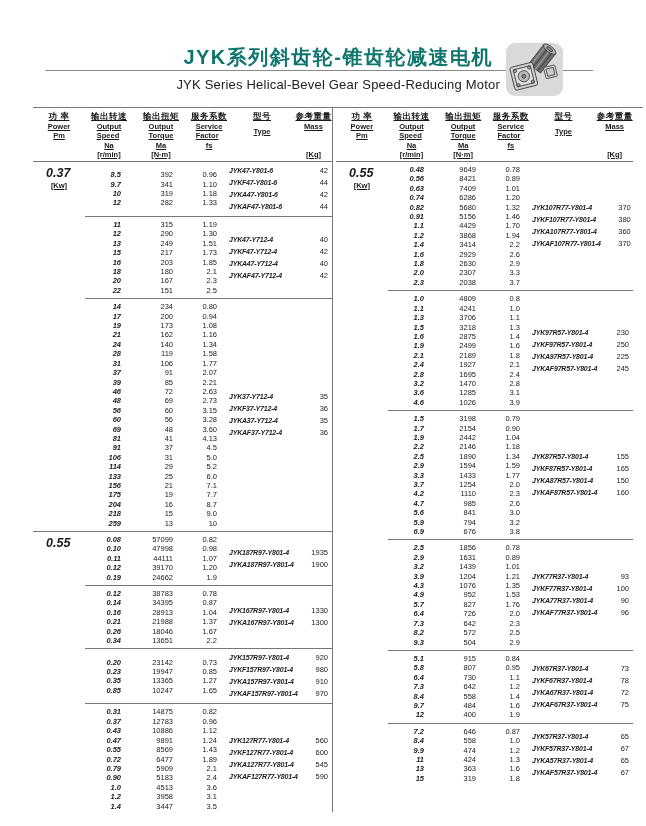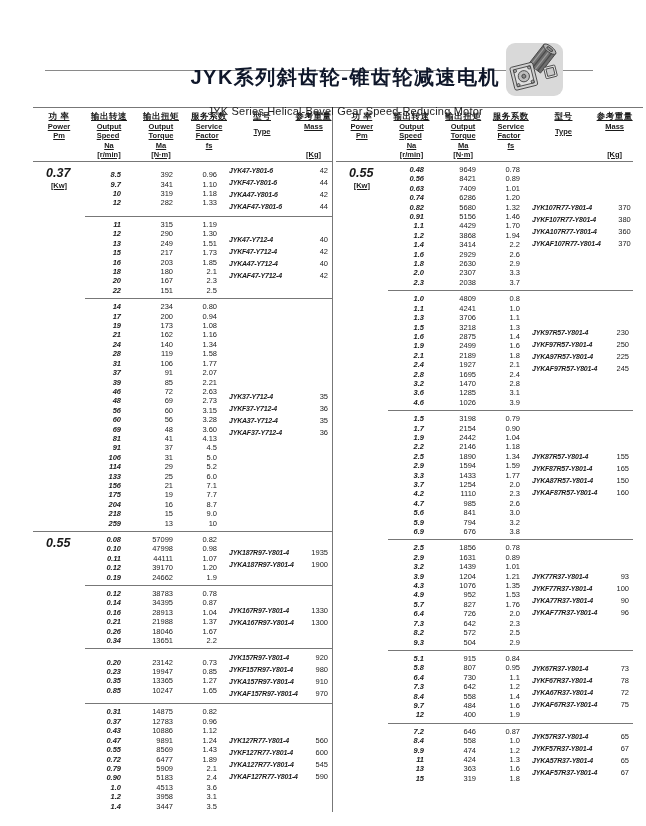--- a/index.html
+++ b/index.html
@@ -5,22 +5,22 @@
   html,body{margin:0;padding:0;}
   body{
     width:646px;height:826px;background:#fff;position:relative;overflow:hidden;
     font-family:"Liberation Sans",sans-serif;color:#1a1a1a;
     -webkit-font-smoothing:antialiased;
   }
   
   .masthead{position:relative;height:107px;}
   .title-rule{position:absolute;top:70px;left:45px;width:548px;height:1px;background:#8a8a8a;}
   .title-block{position:absolute;top:45px;right:146px;text-align:center;}
-  .title{font-size:20px;font-weight:700;letter-spacing:1.5px;color:#0f172a;line-height:24px;white-space:nowrap;margin-top:20px;}
-  .subtitle{font-size:11px;color:#222;margin-top:16px;white-space:nowrap;letter-spacing:0.2px;}
+  .title{font-size:20px;font-weight:700;letter-spacing:1.5px;color:#0f766e;line-height:24px;white-space:nowrap;}
+  .subtitle{font-size:13px;color:#222;margin-top:8px;white-space:nowrap;letter-spacing:0.2px;}
   .motor-thumb{position:absolute;top:43px;left:506px;width:57px;height:53px;background:#d9d9d9;border-radius:9px;}
   
   .table-wrap{display:flex;margin-left:33px;width:610px;border-top:1px solid #777;box-sizing:border-box;}
   .group{width:300px;box-sizing:border-box;}
   .group.left{border-right:1px solid #777;}
   .group.right{padding-left:3px;}
   
   .ghead{display:flex;height:54px;border-bottom:1px solid #777;padding-top:4px;box-sizing:border-box;}
   .hcol{display:flex;flex-direction:column;align-items:center;font-weight:700;line-height:9.5px;white-space:nowrap;box-sizing:border-box;text-decoration:underline;}
   .hzh{font-size:8.5px;letter-spacing:0.5px;}

